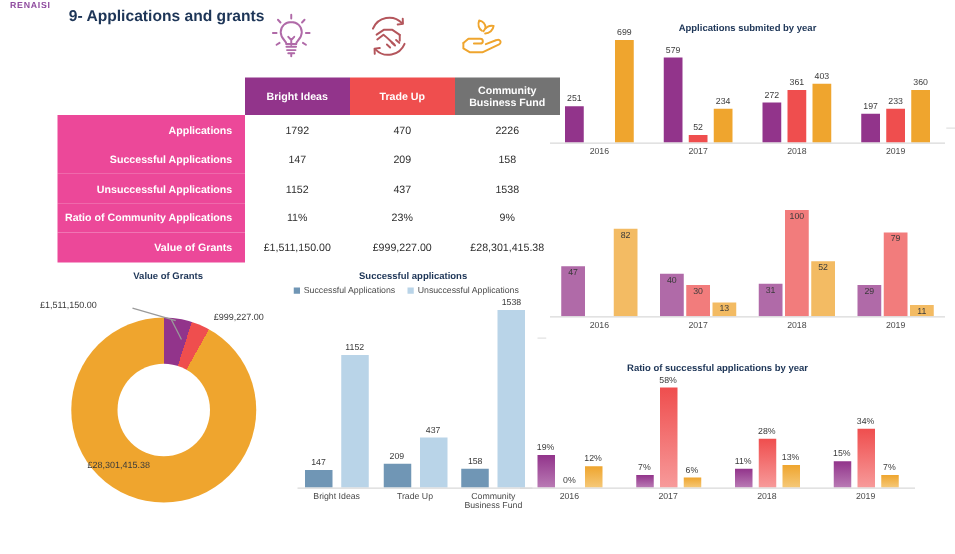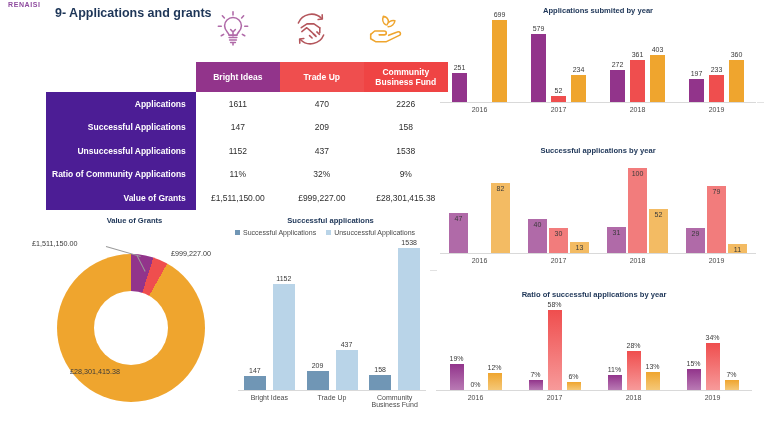--- a/index.html
+++ b/index.html
@@ -34,23 +34,23 @@
   #summary-table{left:46px;top:62px;}
   table.tbl{border-collapse:collapse;}
   table.tbl th.rowlabelhead{width:146px;background:transparent;border:none;}
   table.tbl th.cat{
     color:#ffffff;font-size:8.5px;font-weight:bold;
     width:80px;height:30px;line-height:10px;vertical-align:middle;text-align:center;
     padding:0 2px;
   }
   th.cat.bright{background:#92348b;}
   th.cat.trade{background:#ef4e4e;}
-  th.cat.cbf{background:#ef4444;}
+  th.cat.cbf{background:#737373;}
   table.tbl td.rowlabel{
-    background:#4c1d95;color:#ffffff;font-size:8.5px;font-weight:bold;
+    background:#ec4899;color:#ffffff;font-size:8.5px;font-weight:bold;
     text-align:right;padding:0 10px 0 6px;height:21.5px;white-space:nowrap;
   }
   table.tbl td.val{
     font-size:8.5px;color:#2e2e2e;text-align:center;height:21.5px;
     background:#ffffff;white-space:nowrap;
   }
 
   
   .chart-title{
     font-size:7.6px;font-weight:bold;color:#1d3557;text-align:center;
@@ -136,53 +136,53 @@
       <tr>
         <th class="rowlabelhead"></th>
         <th class="cat bright">Bright Ideas</th>
         <th class="cat trade">Trade Up</th>
         <th class="cat cbf">Community Business Fund</th>
       </tr>
     </thead>
     <tbody>
       <tr>
         <td class="rowlabel">Applications</td>
-        <td class="val">1611</td>
+        <td class="val">1792</td>
         <td class="val">470</td>
         <td class="val">2226</td>
       </tr>
       <tr>
         <td class="rowlabel">Successful Applications</td>
         <td class="val">147</td>
         <td class="val">209</td>
         <td class="val">158</td>
       </tr>
       <tr>
         <td class="rowlabel">Unsuccessful Applications</td>
         <td class="val">1152</td>
         <td class="val">437</td>
         <td class="val">1538</td>
       </tr>
       <tr>
         <td class="rowlabel">Ratio of Community Applications</td>
         <td class="val">11%</td>
-        <td class="val">32%</td>
+        <td class="val">23%</td>
         <td class="val">9%</td>
       </tr>
       <tr>
         <td class="rowlabel">Value of Grants</td>
         <td class="val">£1,511,150.00</td>
         <td class="val">£999,227.00</td>
         <td class="val">£28,301,415.38</td>
       </tr>
     </tbody>
   </table>
 </div>
 
-<div class="abs" id="chart-apps" style="left:432px;top:4px;width:332px;height:128px;">
+<div class="abs" id="chart-apps" style="left:432px;top:16px;width:332px;height:128px;">
   <div class="chart-title" style="margin-top:2px;">Applications submited by year</div>
   <div class="plot" id="plot-apps" style="left:8px;top:16px;width:316px;height:82px;">
       <div class="bar c-purple" style="left: 12px; width: 15px; height: 29.4449px;"></div>
       <div class="bar-label" style="left: 6px; width: 27px; top: 43.5551px;">251</div>
       <div class="bar c-orange" style="left: 52px; width: 15px; height: 82px;"></div>
       <div class="bar-label" style="left: 46px; width: 27px; top: -9px;">699</div>
       <div class="bar c-purple" style="left: 91px; width: 15px; height: 67.9227px;"></div>
       <div class="bar-label" style="left: 85px; width: 27px; top: 5.07725px;">579</div>
       <div class="bar c-red" style="left: 111px; width: 15px; height: 6.10014px;"></div>
       <div class="bar-label" style="left: 105px; width: 27px; top: 66.8999px;">52</div>
@@ -204,21 +204,20 @@
   <div class="axis-line abs" style="left:8px;top:98px;width:316px;"></div>
   <div id="cats-apps">
       <div class="cat-label abs" style="left: 8px; width: 79px; top: 102px;">2016</div>
       <div class="cat-label abs" style="left: 87px; width: 79px; top: 102px;">2017</div>
       <div class="cat-label abs" style="left: 166px; width: 79px; top: 102px;">2018</div>
       <div class="cat-label abs" style="left: 245px; width: 79px; top: 102px;">2019</div>
     </div>
 </div>
 
 <div class="abs" id="chart-succ-year" style="left:432px;top:144px;width:332px;height:140px;">
-  <div class="chart-title" style="margin-top:2px;">Successful applications  by year</div>
   <div class="plot" id="plot-succ-year" style="left:8px;top:24px;width:316px;height:85px;">
       <div class="bar c-purple-l" style="left: 9px; width: 19px; height: 39.95px;"></div>
       <div class="bar-label inside" style="left: 3px; width: 31px; top: 47.05px;">47</div>
       <div class="bar c-orange-l" style="left: 51px; width: 19px; height: 69.7px;"></div>
       <div class="bar-label inside" style="left: 45px; width: 31px; top: 17.3px;">82</div>
       <div class="bar c-purple-l" style="left: 88px; width: 19px; height: 34px;"></div>
       <div class="bar-label inside" style="left: 82px; width: 31px; top: 53px;">40</div>
       <div class="bar c-red-l" style="left: 109px; width: 19px; height: 25.5px;"></div>
       <div class="bar-label inside" style="left: 103px; width: 31px; top: 61.5px;">30</div>
       <div class="bar c-orange-l" style="left: 130px; width: 19px; height: 11.05px;"></div>
@@ -238,21 +237,21 @@
     </div>
   <div class="axis-line abs" style="left:8px;top:109px;width:316px;"></div>
   <div id="cats-succ-year">
       <div class="cat-label abs" style="left: 8px; width: 79px; top: 113px;">2016</div>
       <div class="cat-label abs" style="left: 87px; width: 79px; top: 113px;">2017</div>
       <div class="cat-label abs" style="left: 166px; width: 79px; top: 113px;">2018</div>
       <div class="cat-label abs" style="left: 245px; width: 79px; top: 113px;">2019</div>
     </div>
 </div>
 
-<div class="abs" id="chart-ratio" style="left:428px;top:286px;width:332px;height:150px;">
+<div class="abs" id="chart-ratio" style="left:408px;top:286px;width:332px;height:150px;">
   <div class="chart-title" style="margin-top:4px;">Ratio of successful applications by year</div>
   <div class="plot" id="plot-ratio" style="left:8px;top:24px;width:316px;height:80px;">
       <div class="bar grad-purple" style="left: 13.5px; width: 14px; height: 26.2069px;"></div>
       <div class="bar-label" style="left: 7.5px; width: 26px; top: 44.7931px;">19%</div>
       <div class="bar-label" style="left: 26.5px; width: 26px; top: 71px;">0%</div>
       <div class="bar grad-orange" style="left: 51.5px; width: 14px; height: 16.5517px;"></div>
       <div class="bar-label" style="left: 45.5px; width: 26px; top: 54.4483px;">12%</div>
       <div class="bar grad-purple" style="left: 92.5px; width: 14px; height: 9.65517px;"></div>
       <div class="bar-label" style="left: 86.5px; width: 26px; top: 61.3448px;">7%</div>
       <div class="bar grad-red" style="left: 111.5px; width: 14px; height: 80px;"></div>

